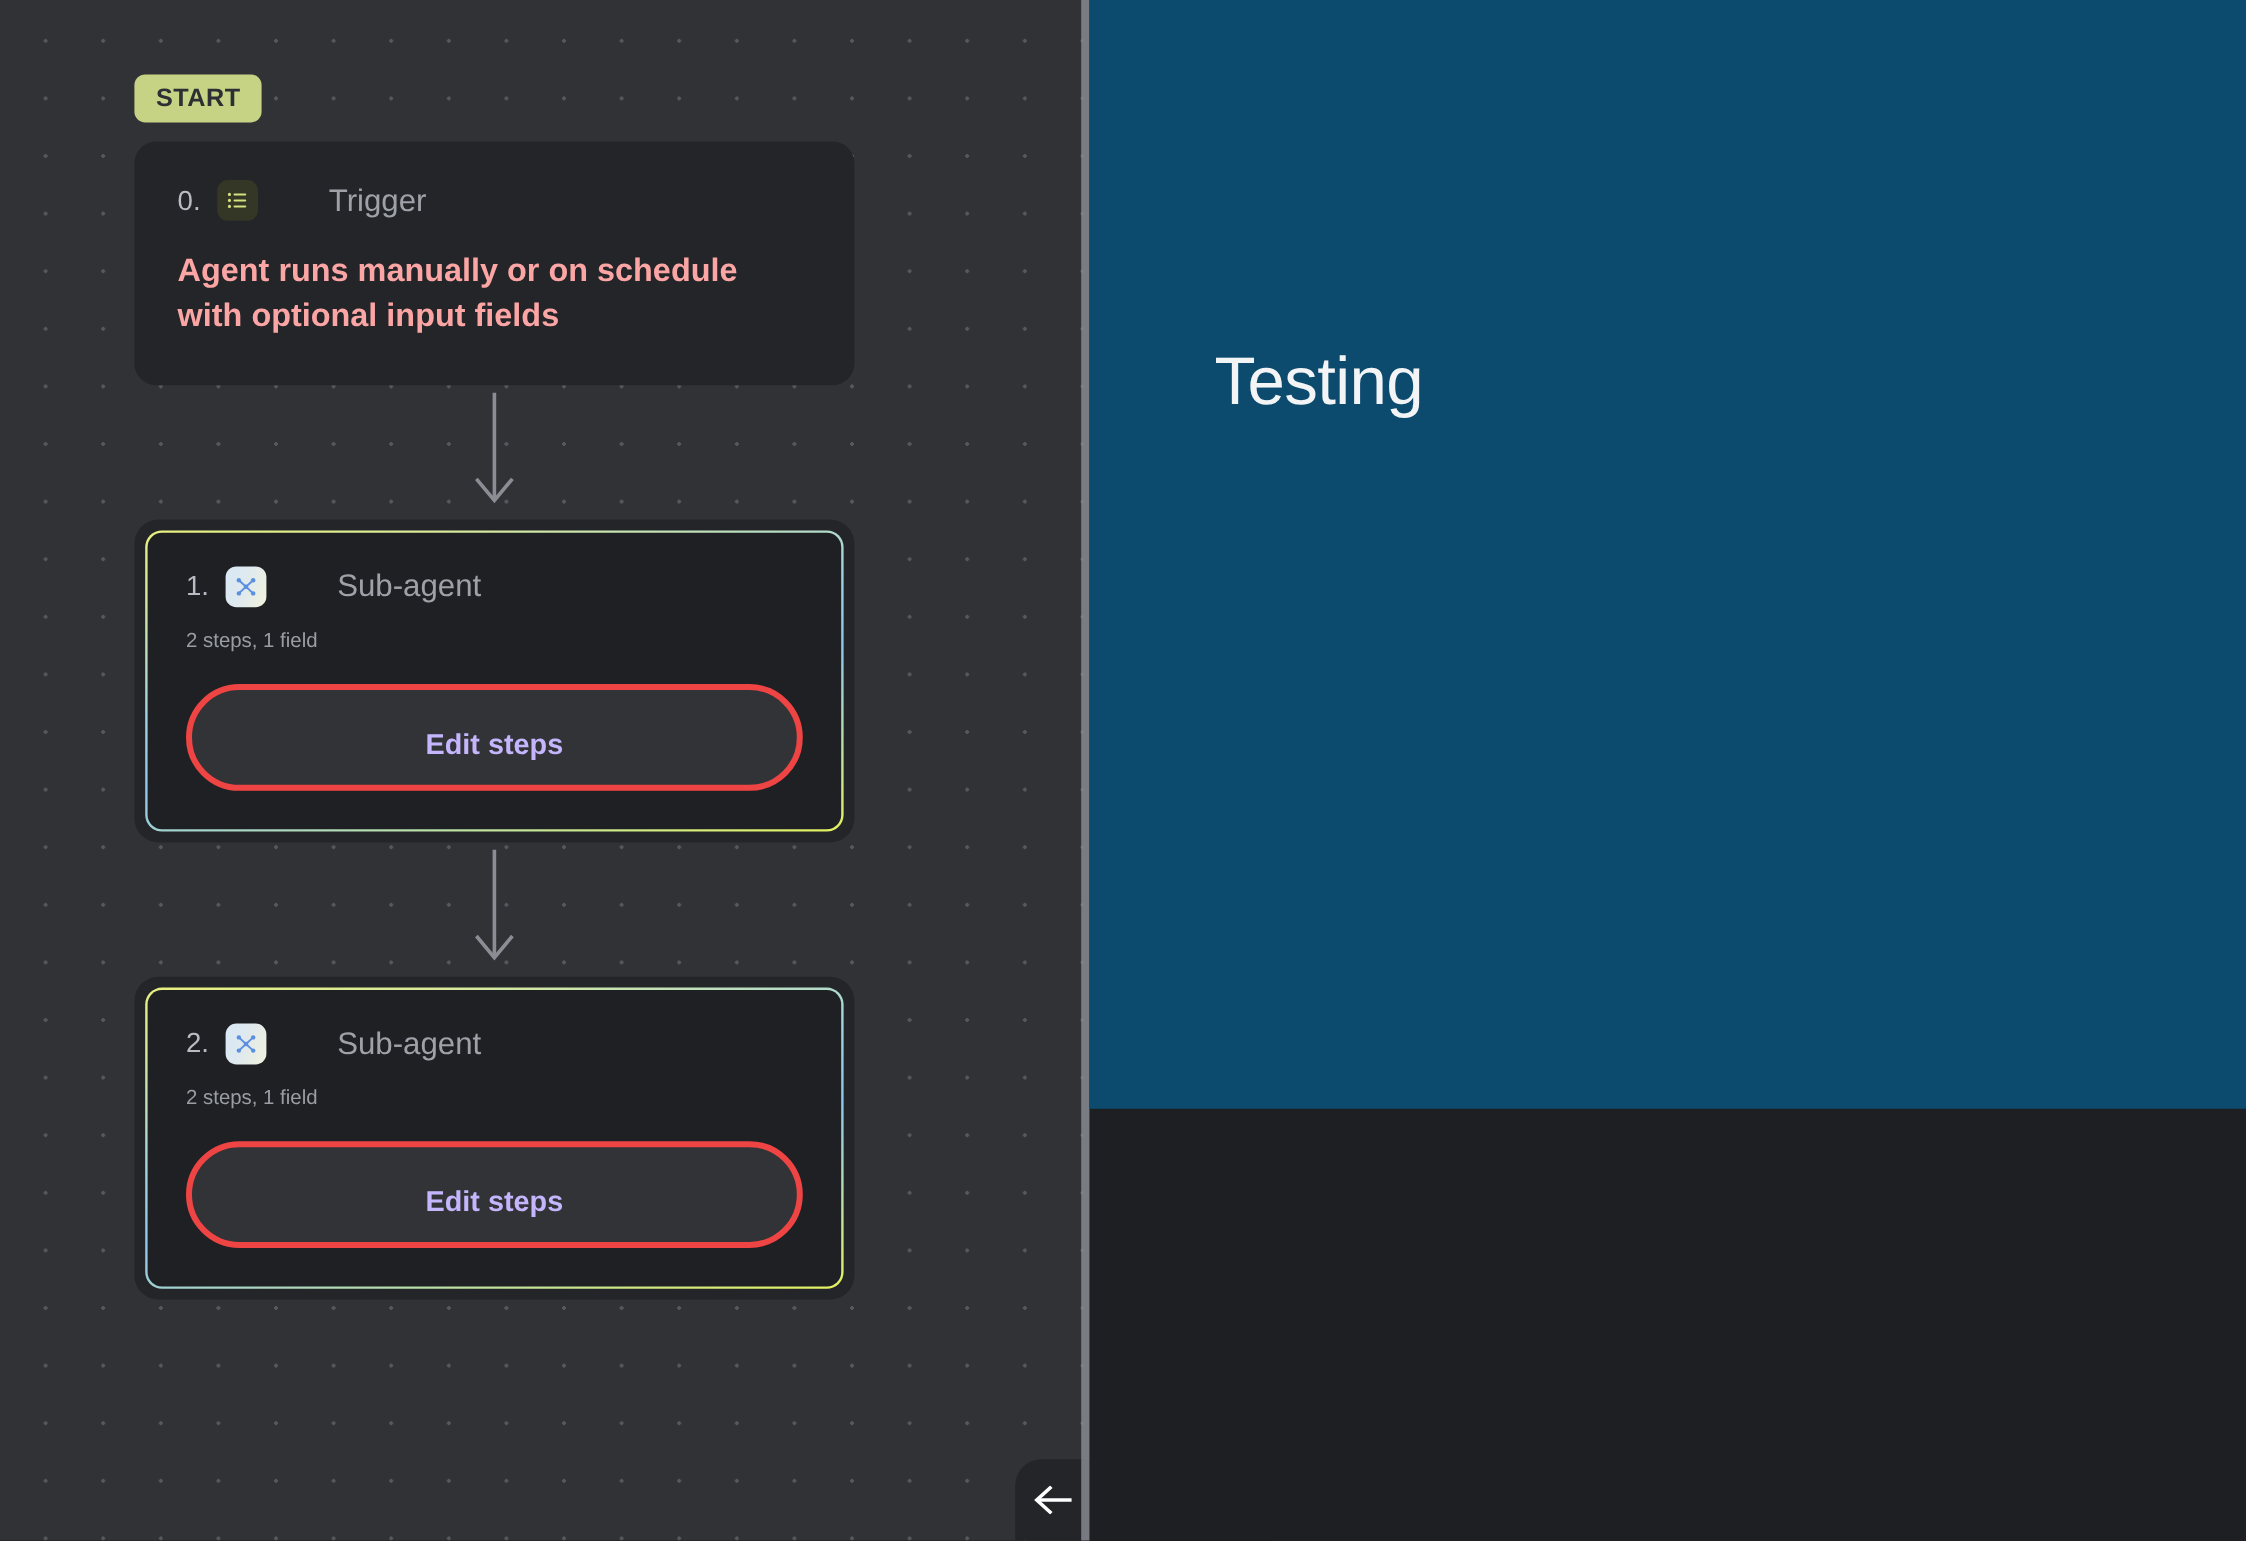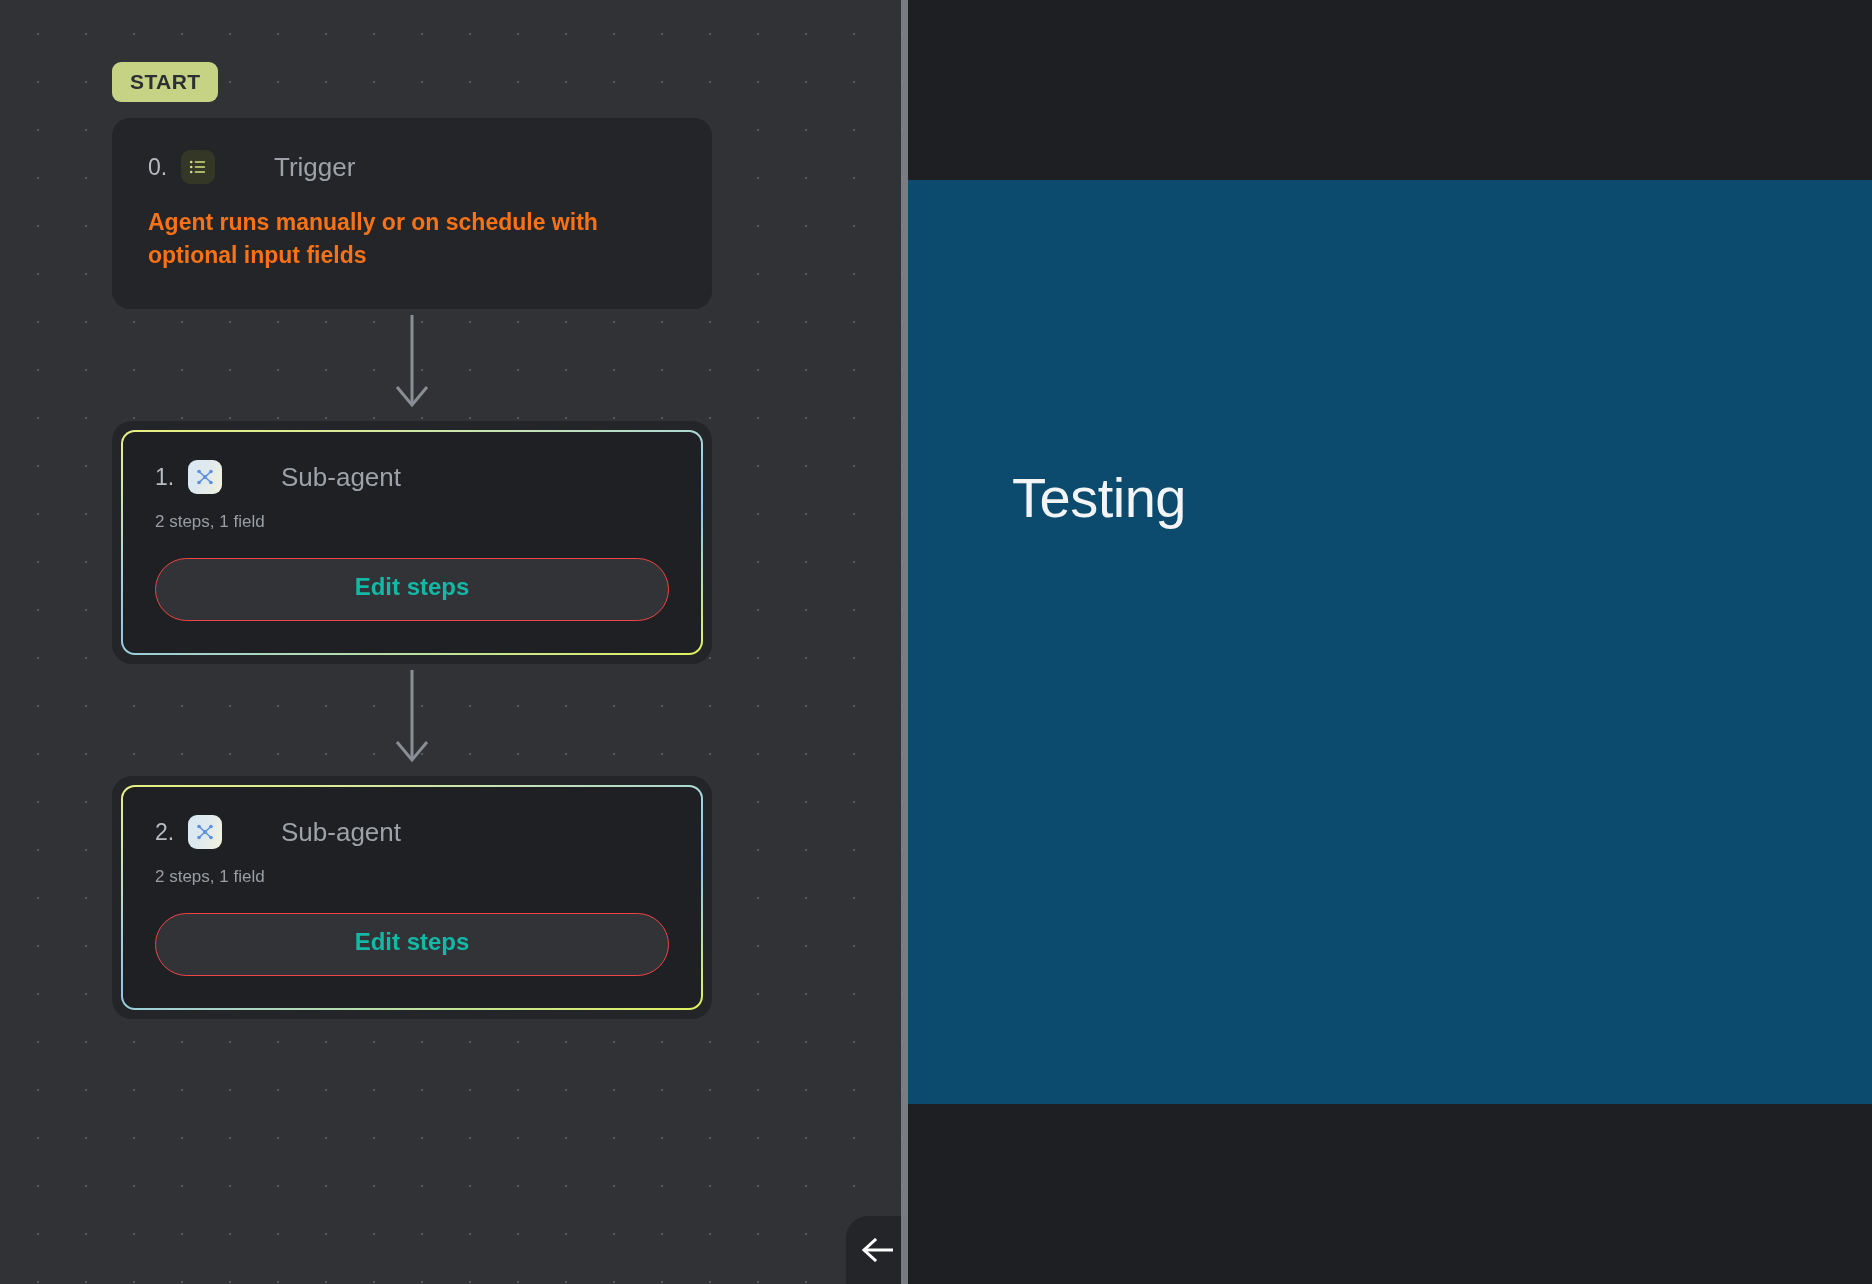--- a/index.html
+++ b/index.html
@@ -10,21 +10,20 @@
     overflow: hidden;
     background: #1d1f22;
     font-family: "Liberation Sans", sans-serif;
   }
 
   .app {
     position: relative;
     width: 1872px;
     height: 1284px;
     display: flex;
-    align-items: center;
   }
 
   
   .canvas {
     position: relative;
     width: 908px;
     height: 1284px;
     background-color: #303236;
     background-image: radial-gradient(circle, #55585d 1.4px, transparent 1.5px);
     background-size: 48px 48px;
@@ -95,22 +94,22 @@
   }
 
   .card-kind {
     color: #9ea2a8;
     font-size: 26px;
     font-weight: 400;
     margin-left: 46px;
   }
 
   .trigger-desc {
-    color: #f97316;
-    font-size: 23px;
+    color: #fca5a5;
+    font-size: 27px;
     font-weight: bold;
     line-height: 1.42;
     max-width: 540px;
   }
 
   
   .connector {
     width: 600px;
     height: 112px;
     display: flex;
@@ -157,27 +156,27 @@
     color: #9a9ea4;
     font-size: 17px;
     font-weight: 400;
     margin-bottom: 26px;
   }
 
   .edit-btn {
     display: block;
     width: 100%;
     background: #313336;
-    border: 1px solid #ef4444;
+    border: 5px solid #ef4444;
     border-radius: 999px;
-    color: #14b8a6;
+    color: #c4b5fd;
     font-size: 24px;
     font-weight: bold;
     font-family: "Liberation Sans", sans-serif;
-    padding: 14px 0 19px 0;
+    padding: 32px 0 19px 0;
     cursor: pointer;
     text-align: center;
   }
 
   
   .back-panel {
     position: absolute;
     left: 846px;
     bottom: 0;
     width: 62px;

